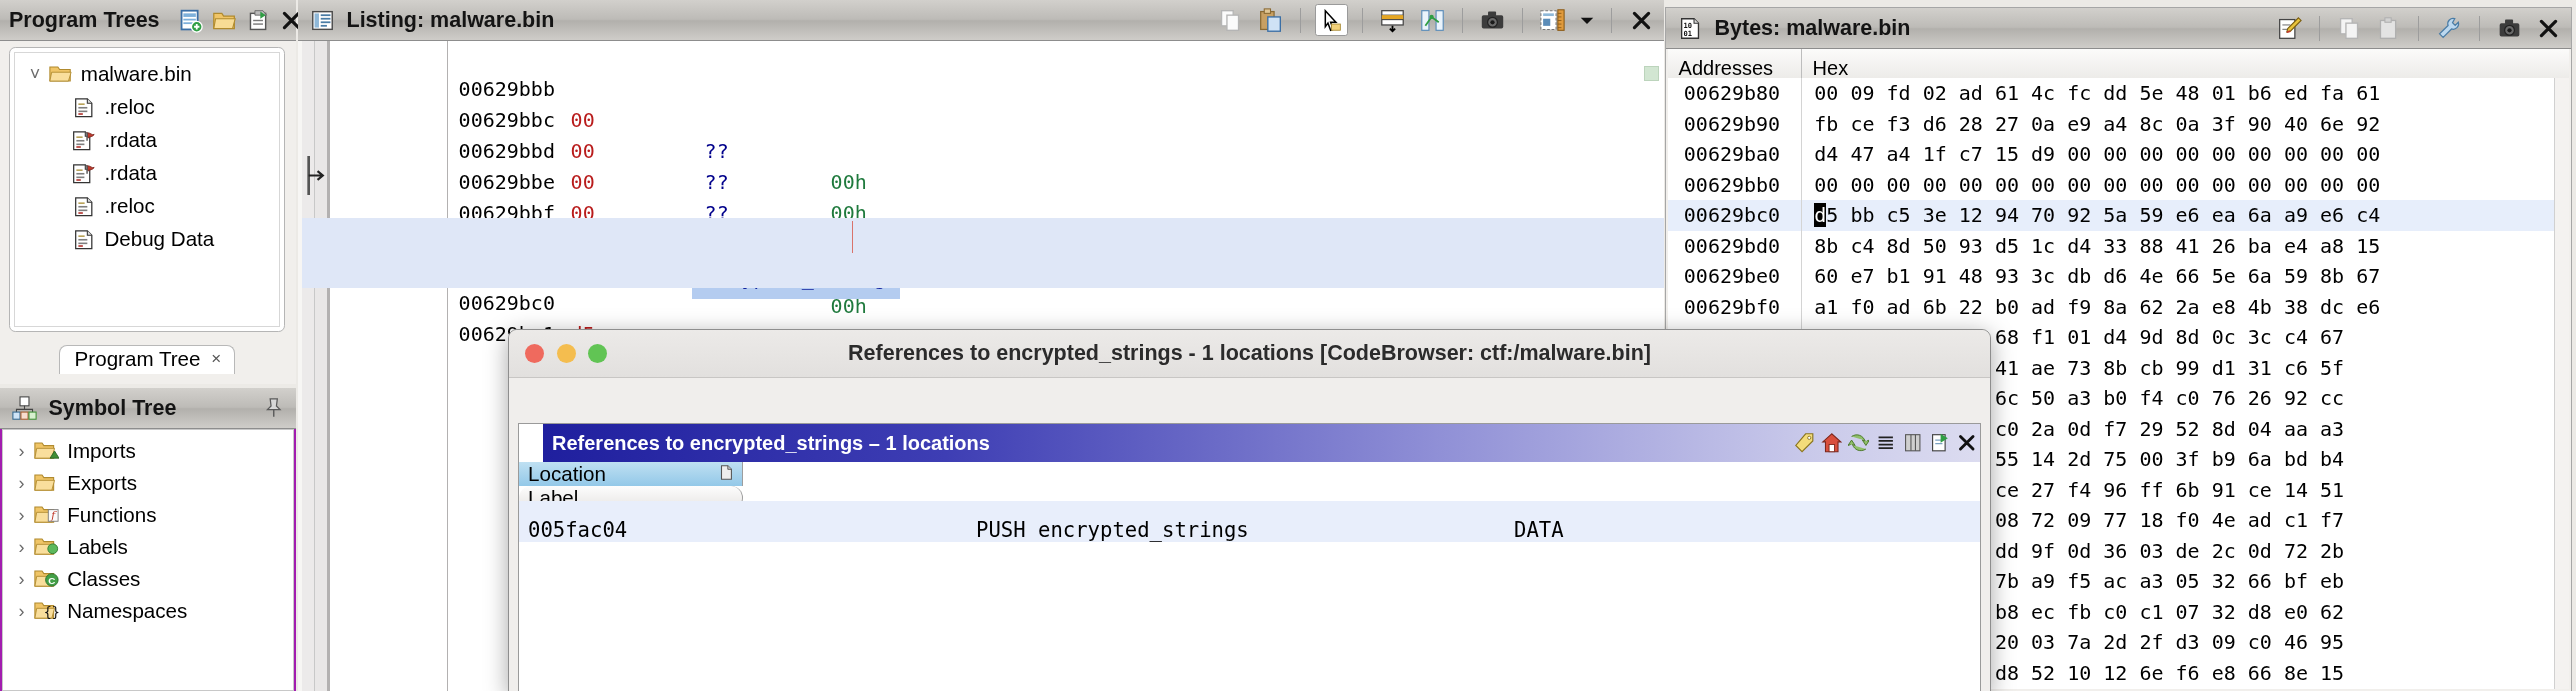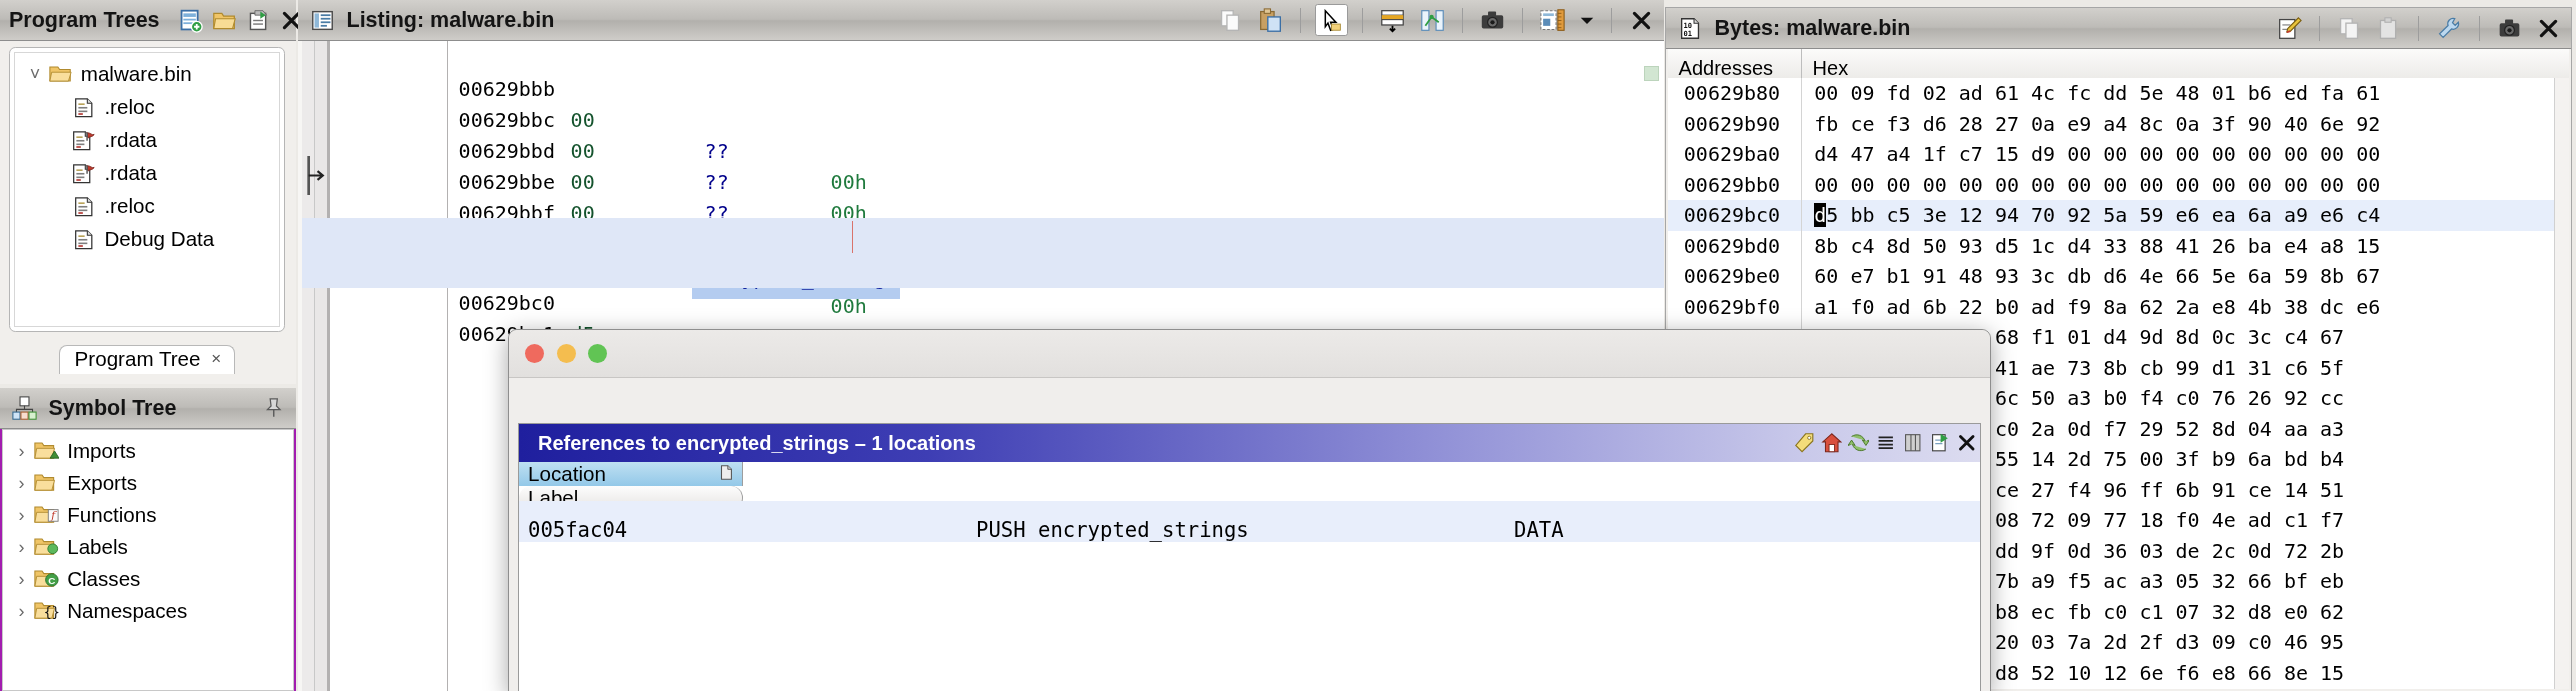--- a/index.html
+++ b/index.html
@@ -56,21 +56,21 @@
   #listing{left:298px;top:0;width:1366px;height:692px;background:#f7f6f4;border:none;}
   .listing-body{position:absolute;left:3.6px;top:41px;right:0;bottom:0;background:#fff;overflow:hidden;}
   .gutter{position:absolute;left:0;top:0;bottom:0;width:12.5px;background:#eceaea;border-right:0.9px solid #c8c8c8;}
   .margin-band{position:absolute;left:13.4px;top:0;bottom:0;width:11.7px;background:#e9e7e7;}
   .divider-dark{position:absolute;left:25px;top:0;bottom:0;width:3.6px;background:#b3b1b1;}
   .divider-2{position:absolute;left:145px;top:0;bottom:0;width:1.8px;background:#b3b1b1;}
   .lrows{position:absolute;left:0;top:0;right:0;bottom:0;font-family:"DejaVu Sans Mono",monospace;font-size:20px;}
   .lrow{position:relative;height:31px;line-height:31px;white-space:pre;}
   .lrow.hl{background:#dfe7f7;}
   .c-addr{position:absolute;left:157px;color:#000;}
-  .c-byte{position:absolute;left:269px;color:#14532d;}
+  .c-byte{position:absolute;left:269px;color:#b91c1c;}
   .c-qq{position:absolute;left:403px;color:#00008b;}
   .c-val{position:absolute;left:529px;color:#1f7a3d;}
   .lbl-row{position:relative;height:39px;line-height:39px;}
   .lbl{
     position:absolute;left:390px;font-family:"DejaVu Sans Mono",monospace;font-size:20px;
     background:#b4ccf0;color:#12239e;padding:1.8px 1.8px;
   }
   .caret{position:absolute;width:1.8px;top:3.6px;bottom:3.6px;background:#d9736b;}
   .lscroll{position:absolute;right:5.4px;top:25px;width:12.5px;height:12.5px;background:#d2e6d2;border:0.9px solid #bcd4bc;}
 
@@ -103,21 +103,21 @@
   .lt{width:19px;height:19px;border-radius:50%;}
   .lt.r{background:#ef6a5e;} .lt.y{background:#f4bd4f;} .lt.g{background:#61c454;}
   .dlg-title{position:absolute;left:0;right:0;text-align:center;font-size:21.5px;font-weight:700;color:#2b2b2b;}
   .menubar{height:43px;display:flex;align-items:center;gap:32px;padding-left:21.5px;
     background:#fbfaf9;border-bottom:0.9px solid #b9b7b5;font-size:21.5px;}
   .menubar span{cursor:default;}
   .dlg-inner{position:absolute;left:9px;top:93px;right:9px;bottom:0;border:0.9px solid #9a9a9a;border-bottom:none;box-sizing:border-box;background:#fff;}
   .inner-title{
     height:38px;display:flex;align-items:center;
     background:linear-gradient(to right,#1f1f9e 0%,#3e3eb4 28%,#8f8fd6 62%,#c9c9ea 88%,#dcdcf0 100%);
-    color:#fff;font-size:20px;font-weight:600;padding-left:19px;
+    color:#fff;font-size:20px;font-weight:600;padding-left:9px;margin-left:24px;
   }
   .inner-title .spacer{flex:1;}
   .itbtn{width:27px;height:27px;display:inline-flex;align-items:center;justify-content:center;cursor:pointer;}
   .tbl-head{display:flex;height:39px;font-size:20.6px;border-bottom:0.9px solid #9d9d9d;flex-direction:column;}
   .tbl-head .th{display:flex;align-items:center;padding-left:9px;box-sizing:border-box;
     background:linear-gradient(to bottom,#fdfdfd,#e6e4e2);border-right:0.9px solid #9d9d9d;}
   .tbl-head .th.sorted{background:linear-gradient(to bottom,#bfe0f2,#93c8e8);}
   .th-loc{width:224px;justify-content:space-between;padding-right:7.2px;}
   .th-lbl{width:224px;border-radius:12px;}
   .th-cu{width:538px;}
@@ -617,20 +617,21 @@
     <div class="b-scroll"></div>
   </div>
 
   <div id="dlg">
     <div class="mac-bar">
       <div class="lights">
         <span class="lt r"></span>
         <span class="lt y"></span>
         <span class="lt g"></span>
       </div>
+      <div class="dlg-title">References to encrypted_strings - 1 locations [CodeBrowser: ctf:/malware.bin]</div>
     </div>
 
 
     <div class="dlg-inner">
       <div class="inner-title">
         <span>References to encrypted_strings – 1 locations</span>
         <span class="spacer"></span>
         <span class="itbtn">
           <svg width="21.5" height="21.5" viewBox="0 0 24 24">
             <path d="M13 2h8v8L9 22l-7-7z" fill="#f3dc7a" stroke="#8a7520" stroke-width="1.3"></path>

